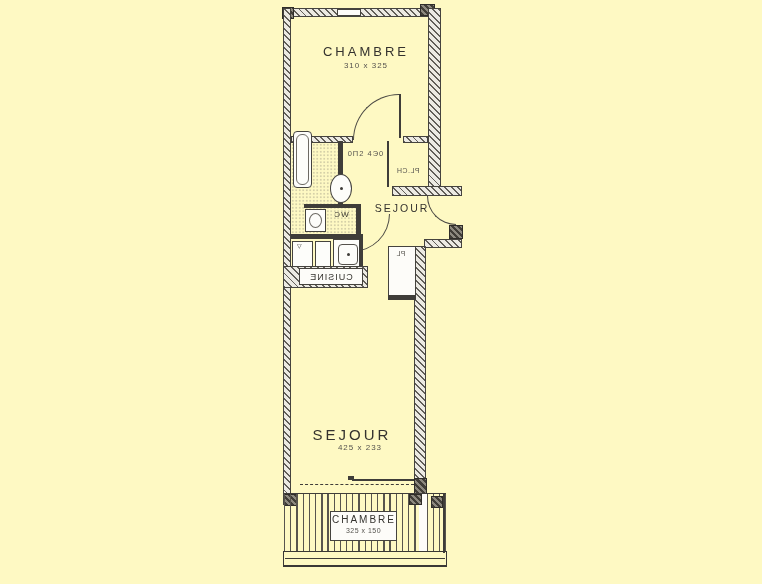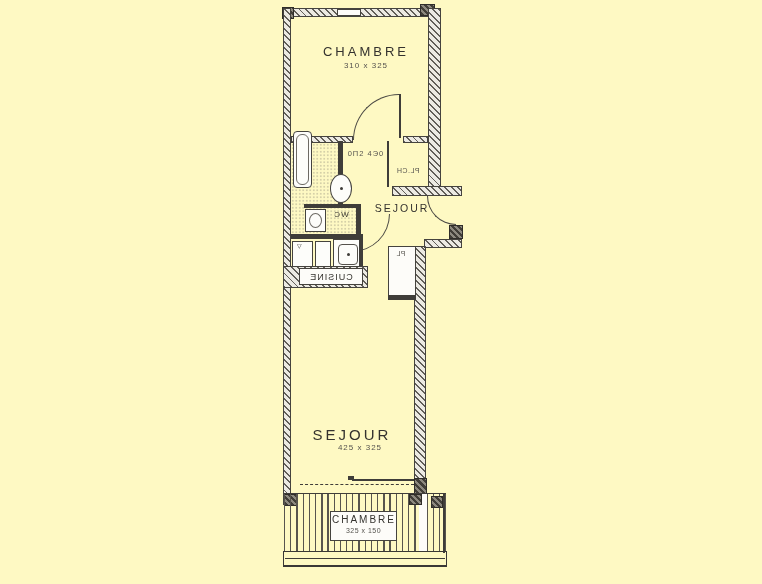--- a/index.html
+++ b/index.html
@@ -86,21 +86,21 @@
   <div class="fixture" style="left:333px;top:239px;width:28px;height:29px;">
     <div class="abs" style="left:4px;top:4px;width:20px;height:21px;border:1px solid #55524c;border-radius:4px;"></div>
     <div class="abs" style="left:13px;top:13px;width:3px;height:3px;background:#3f3d39;border-radius:50%;"></div>
   </div>
   <div class="ln" style="left:359px;top:236px;width:4px;height:32px;"></div>
   <div class="wall" style="left:283px;top:266px;width:85px;height:22px;"></div>
   <div class="paperbox" style="left:299px;top:268px;width:64px;height:17px;"></div>
   <div class="lbl mirror" style="left:301px;top:272px;width:60px;font-size:9px;letter-spacing:1px;">CUISINE</div>
 
   <div class="lbl" style="left:312px;top:426px;width:80px;font-size:15px;letter-spacing:3px;">SEJOUR</div>
-  <div class="lbl" style="left:328px;top:443px;width:64px;font-size:8px;letter-spacing:1px;color:#55534e;">425 x 325</div>
+  <div class="lbl" style="left:328px;top:443px;width:64px;font-size:8px;letter-spacing:1px;color:#55534e;">425 x 233</div>
 
   <div class="abs" style="left:300px;top:484px;width:114px;height:2px;border-top:1.6px dashed #3f3d39;"></div>
   <div class="ln" style="left:352px;top:479px;width:64px;height:1.5px;"></div>
   <div class="ln" style="left:348px;top:476px;width:6px;height:4px;"></div>
   <div class="post" style="left:284px;top:494px;width:14px;height:12px;"></div>
   <div class="post" style="left:414px;top:478px;width:13px;height:27px;"></div>
 
   <div class="stripes" style="left:284px;top:493px;width:162px;height:59px;"></div>
   <div class="abs" style="left:419px;top:494px;width:8px;height:58px;background:#fdfcf9;"></div>
   <div class="post" style="left:409px;top:494px;width:13px;height:11px;"></div>

